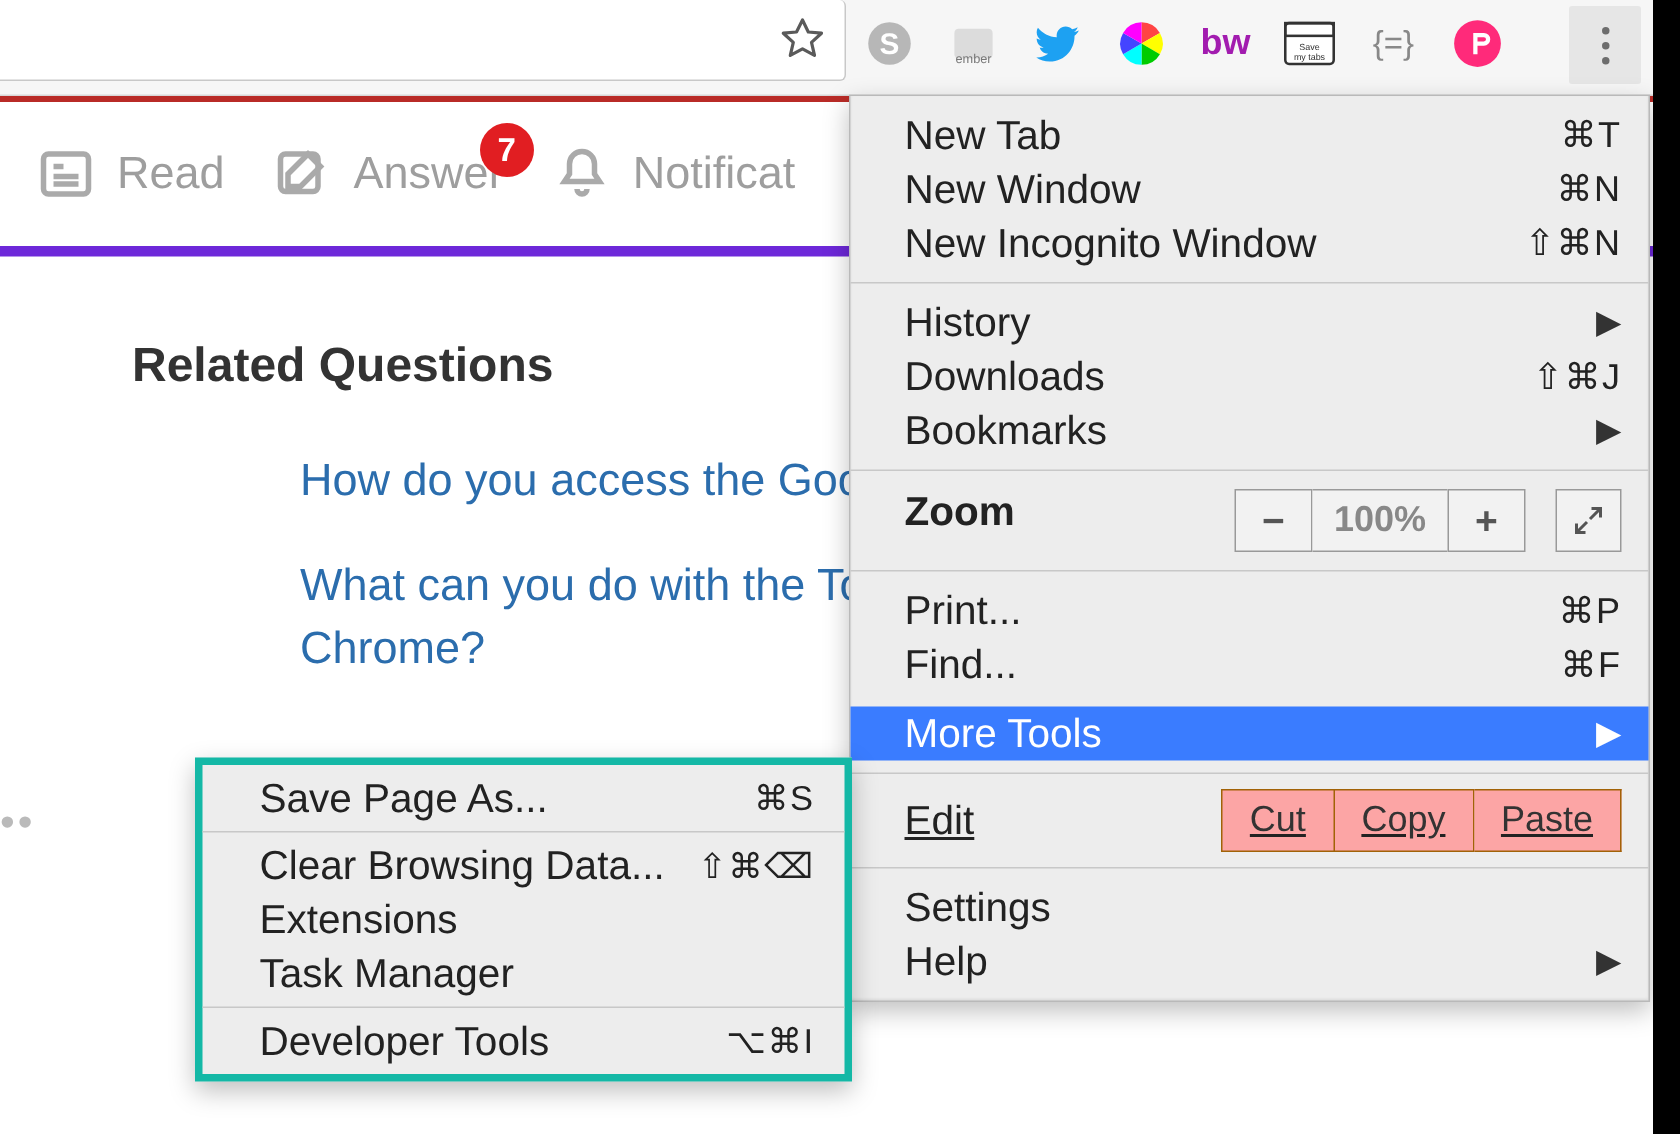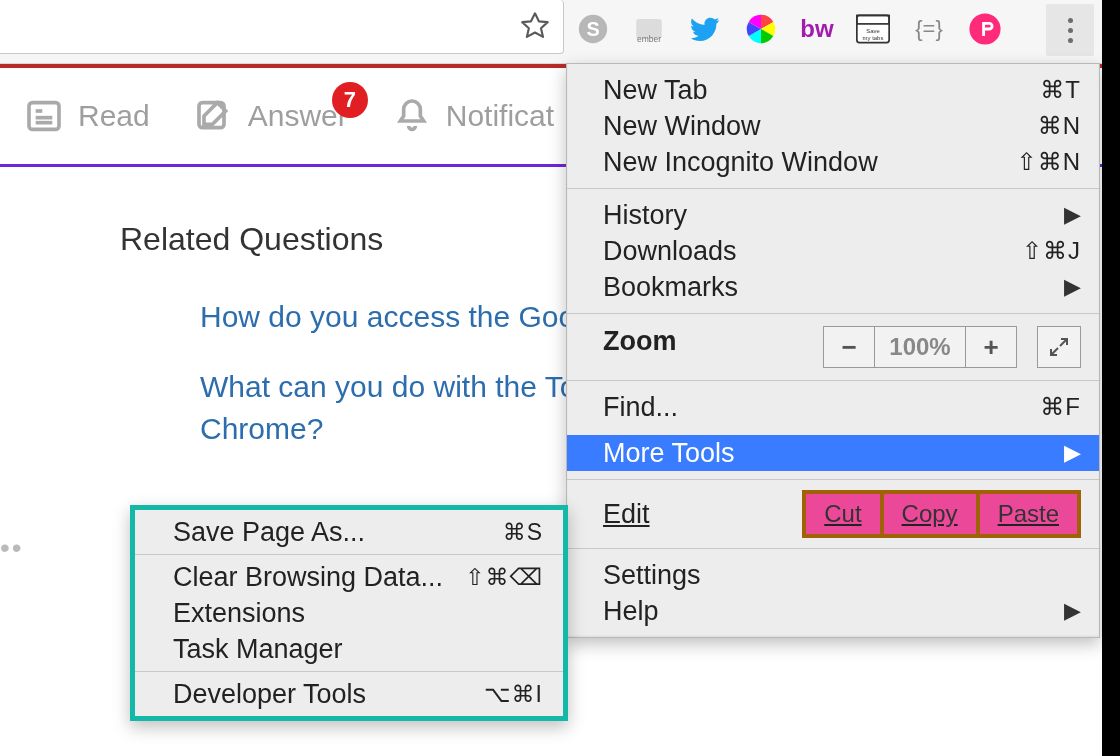--- a/index.html
+++ b/index.html
@@ -70,37 +70,37 @@
     position: absolute;
     left:0; top:64px;
     width: 1102px;
     height: 692px;
     background:#fff;
   }
   .redline{
     height:4px;width:100%;background:#b92b27;
   }
   .tabs{
-    display:flex;align-items:center;gap:44px;
+    display:flex;align-items:center;gap:32px;
     padding: 28px 0 28px 24px;
     font-size: 30px;
     color:#9e9e9e;
-    border-bottom:3px solid #6d28d9;
+    border-bottom:7px solid #6d28d9;
   }
   .tab{display:flex;align-items:center;gap:14px;position:relative;}
   .badge{
     position:absolute;
     top:-14px; right:-20px;
     width:36px;height:36px;border-radius:50%;
     background:#e11e22;color:#fff;font-size:22px;font-weight:600;
     display:flex;align-items:center;justify-content:center;
   }
   .section-title{
-    font-size:32px;font-weight:400;color:#333;
-    padding: 54px 0 24px 120px;
+    font-size:32px;font-weight:700;color:#333;
+    padding: 54px 0 24px 88px;
   }
   .qlink{
     display:block;
     font-size:30px;color:#2b6dad;
     padding: 14px 0 14px 200px;
     line-height:1.4;
   }
   .dots{
     position:absolute;
     left:0; top:468px;
@@ -147,21 +147,21 @@
     width:44px;height:42px;border:1px solid #999;background:#f2f2f2;
     display:flex;align-items:center;justify-content:center;margin-left:20px;
   }
   .edit-row{
     display:flex;align-items:center;justify-content:space-between;
     padding:10px 18px 10px 36px;
     text-decoration:underline;
   }
   .edit-buttons{display:flex;}
   .edit-btn{
-    border:4px solid #a16207;background:#ec4899;font-size:24px;color:#333;
+    border:1px solid #a16207;background:#fca5a5;font-size:24px;color:#333;
     padding:6px 18px;
   }
   .edit-btn + .edit-btn{border-left:none;}
 
   
   .sub-menu{
     position:absolute;
     top:505px; left:130px;
     width:438px;
     background:#ededed;
@@ -324,20 +324,24 @@
         <svg width="24" height="24" viewBox="0 0 24 24">
             <path d="M4 14v6h6M20 10V4h-6" fill="none" stroke="#555" stroke-width="2"></path>
             <path d="M4 20l7-7M20 4l-7 7" stroke="#555" stroke-width="2"></path>
           </svg>
       </div>
     </div>
   </div>
   <div class="menu-sep"></div>
   <div class="menu-section">
     <div class="menu-item">
+      <span>Print...</span>
+      <span class="shortcut">⌘P</span>
+    </div>
+    <div class="menu-item">
       <span>Find...</span>
       <span class="shortcut">⌘F</span>
     </div>
     <div class="menu-item highlight">
       <span>More Tools</span>
       <span class="arrow">▶</span>
     </div>
   </div>
   <div class="menu-sep"></div>
   <div class="edit-row">

